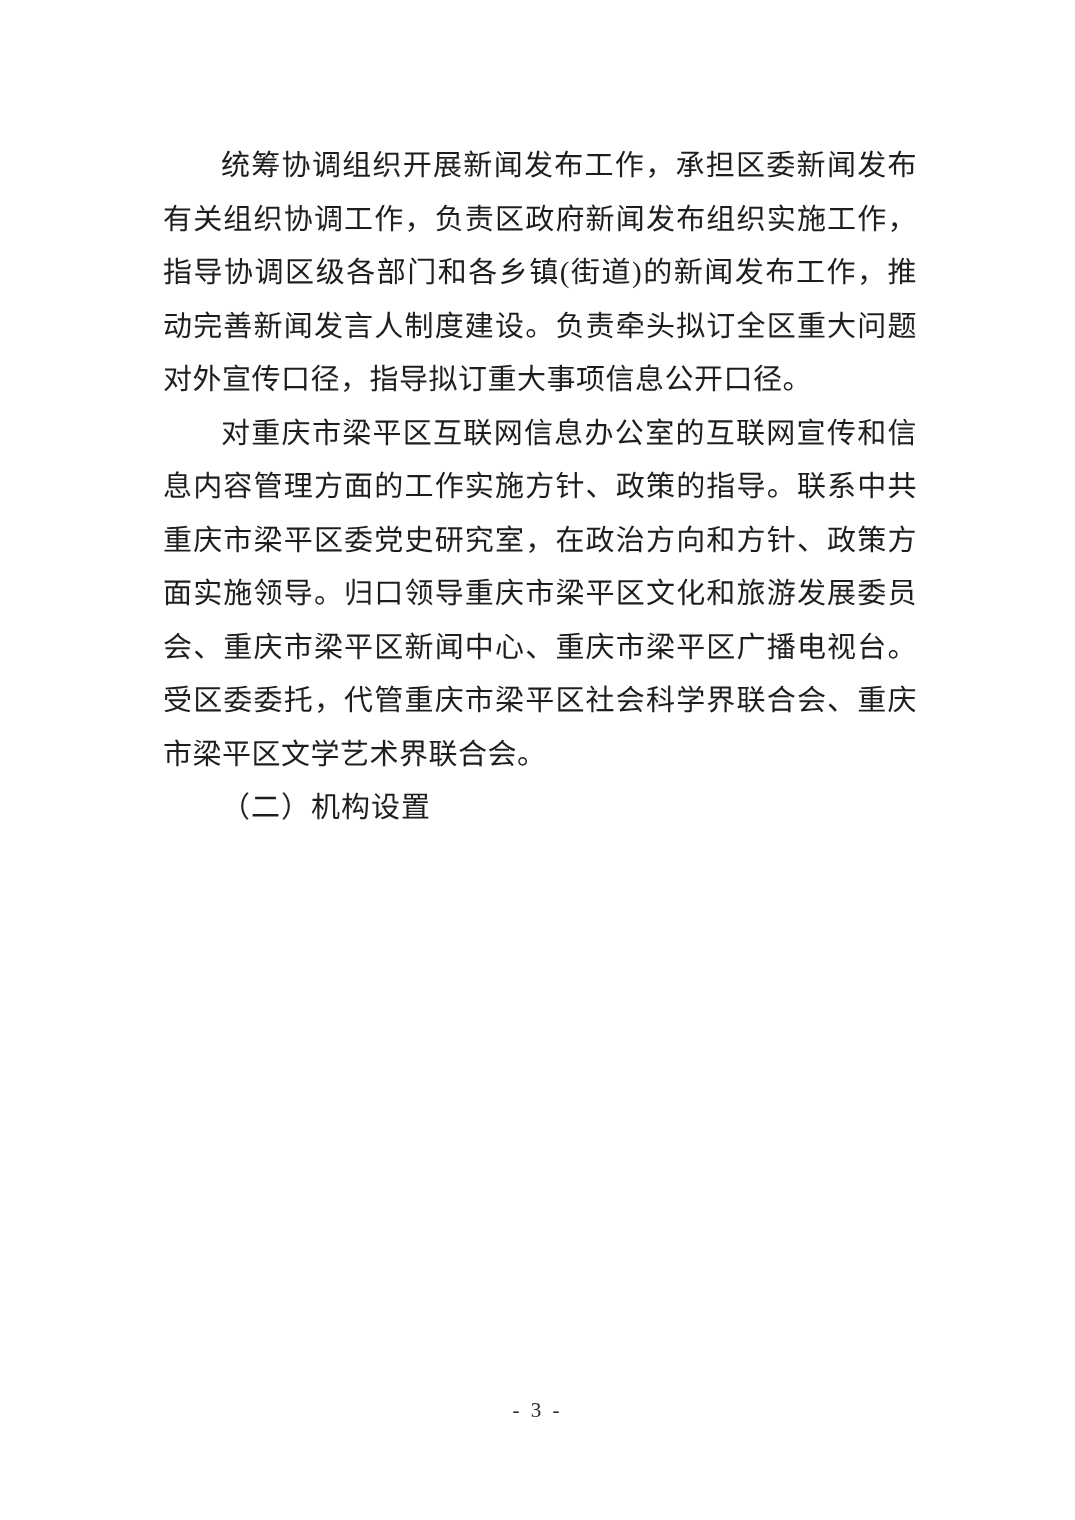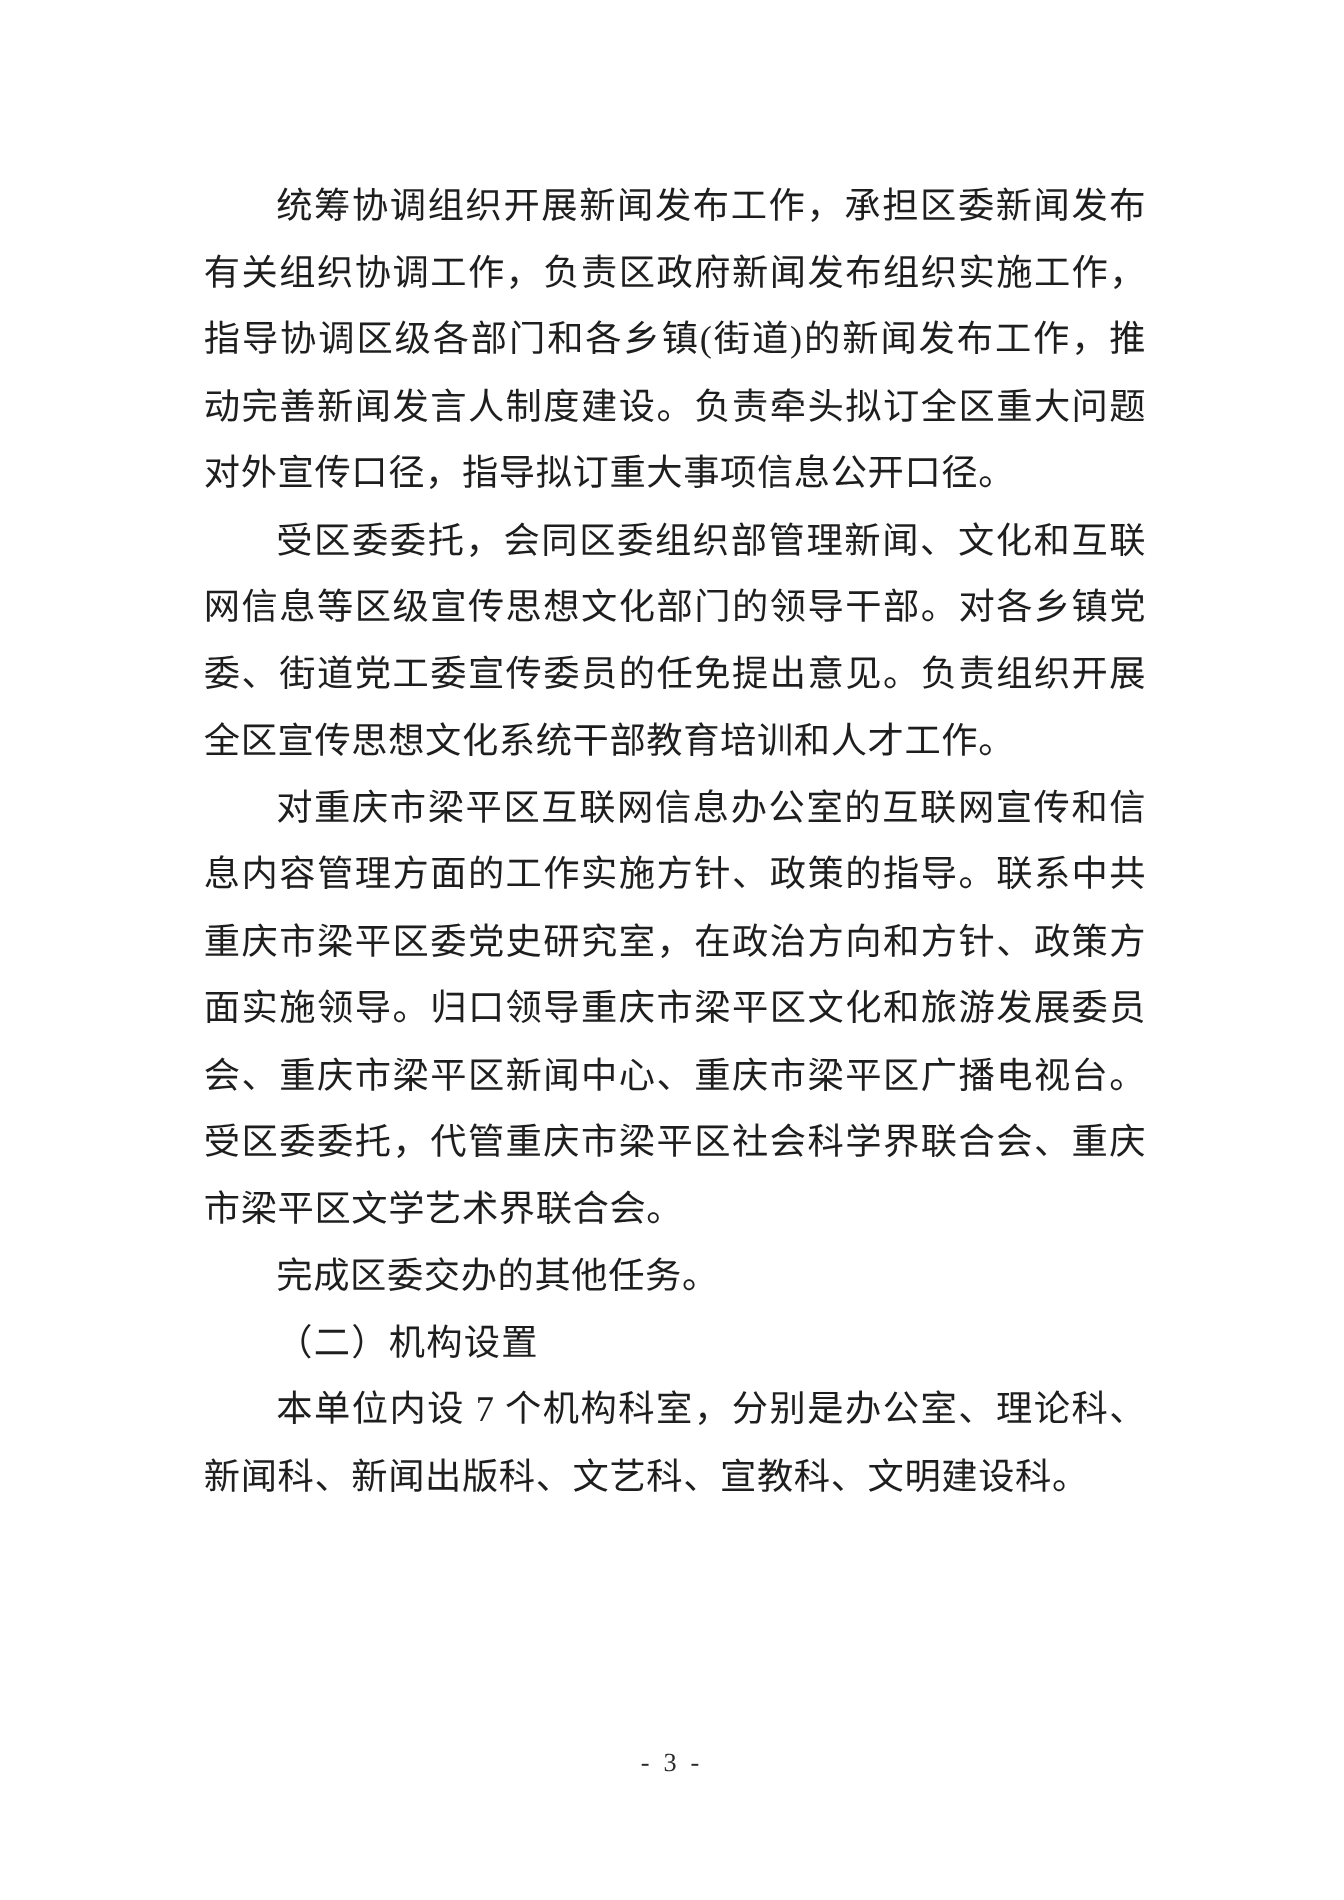--- a/index.html
+++ b/index.html
@@ -50,20 +50,17 @@
     letter-spacing: 3px;
     color: #2a2a2a;
   }
 </style>
 </head>
 <body>
 
 <div class="page">
   <div class="content">
     <p class="para">统筹协调组织开展新闻发布工作，承担区委新闻发布有关组织协调工作，负责区政府新闻发布组织实施工作，指导协调区级各部门和各乡镇(街道)的新闻发布工作，推动完善新闻发言人制度建设。负责牵头拟订全区重大问题对外宣传口径，指导拟订重大事项信息公开口径。</p>
-    <p class="para">受区委委托，会同区委组织部管理新闻、文化和互联网信息等区级宣传思想文化部门的领导干部。对各乡镇党委、街道党工委宣传委员的任免提出意见。负责组织开展全区宣传思想文化系统干部教育培训和人才工作。</p>
     <p class="para">对重庆市梁平区互联网信息办公室的互联网宣传和信息内容管理方面的工作实施方针、政策的指导。联系中共重庆市梁平区委党史研究室，在政治方向和方针、政策方面实施领导。归口领导重庆市梁平区文化和旅游发展委员会、重庆市梁平区新闻中心、重庆市梁平区广播电视台。受区委委托，代管重庆市梁平区社会科学界联合会、重庆市梁平区文学艺术界联合会。</p>
-    <p class="para">完成区委交办的其他任务。</p>
     <p class="para heading">（二）机构设置</p>
-    <p class="para">本单位内设 7 个机构科室，分别是办公室、理论科、新闻科、新闻出版科、文艺科、宣教科、文明建设科。</p>
   </div>
   <div class="footer">- 3 -</div>
 </div>
 
 </body></html>

